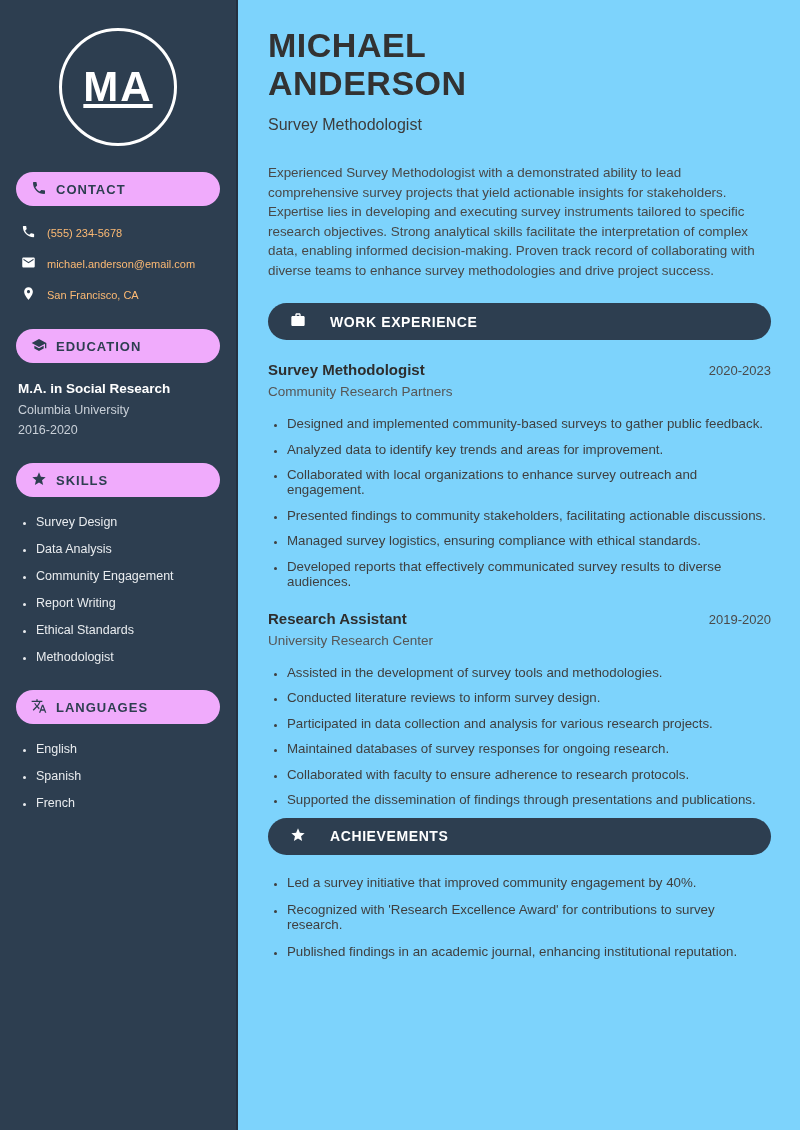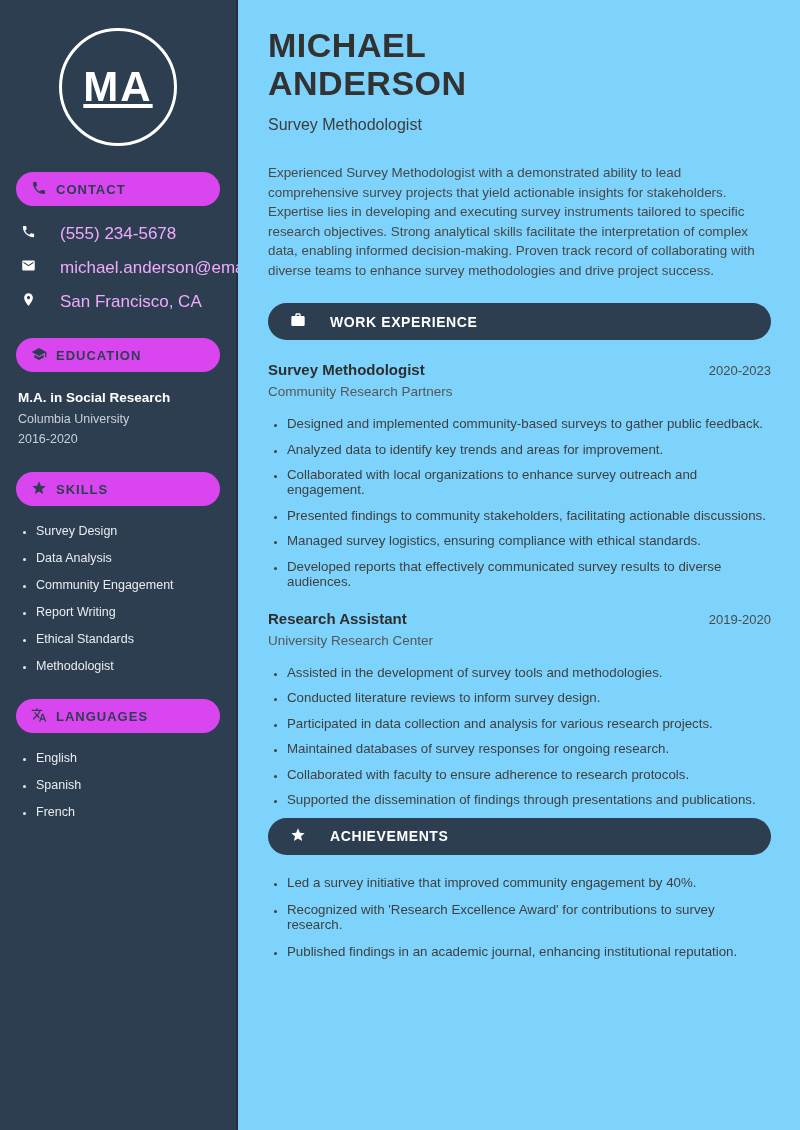--- a/index.html
+++ b/index.html
@@ -30,43 +30,43 @@
     display: flex;
     align-items: center;
     justify-content: center;
     font-size: 42px;
     font-weight: 600;
     letter-spacing: 2px;
     color: #ffffff;
     text-decoration: underline;
   }
   .side-pill {
-    background: #d946ef;
+    background: #f0abfc;
     color: #2d3e50;
     border-radius: 17px;
     height: 34px;
     display: flex;
     align-items: center;
     gap: 9px;
     padding: 0 15px;
     font-size: 13px;
     font-weight: bold;
     letter-spacing: 1px;
     margin-bottom: 18px;
   }
   .side-pill svg { width: 16px; height: 16px; flex-shrink: 0; }
   .side-section { margin-bottom: 26px; }
   .contact-row {
     display: flex;
     align-items: center;
-    gap: 24px;
+    gap: 11px;
     margin-bottom: 14px;
     padding-left: 5px;
-    font-size: 17px;
-    color: #f0abfc;
+    font-size: 11px;
+    color: #fdba74;
   }
   .contact-row svg { width: 15px; height: 15px; flex-shrink: 0; fill: #ffffff; }
   .edu-degree { font-size: 13.5px; font-weight: bold; color: #ffffff; margin-bottom: 7px; padding-left: 2px; }
   .edu-line { font-size: 12.5px; color: #c9d0d8; margin-bottom: 6px; padding-left: 2px; }
   .side-list { list-style: disc; padding-left: 20px; }
   .side-list li {
     font-size: 12.5px;
     color: #e9ecef;
     margin-bottom: 13px;
   }

